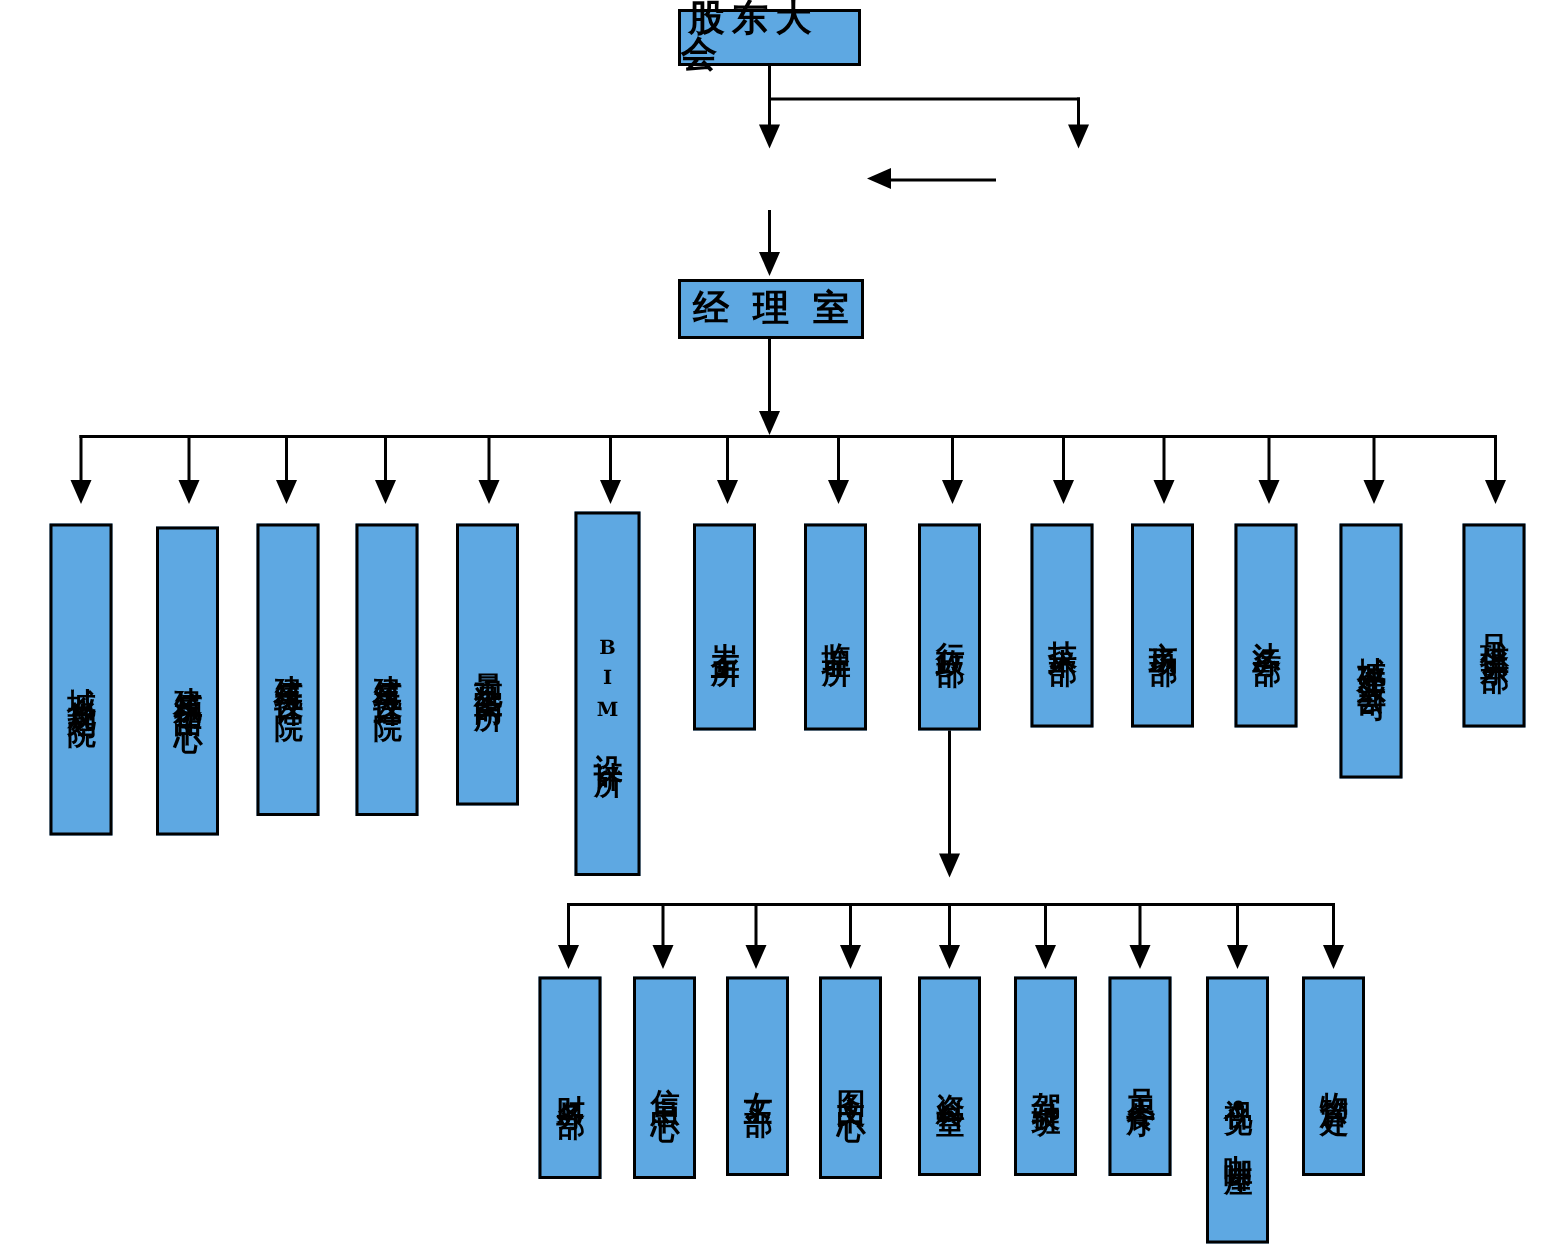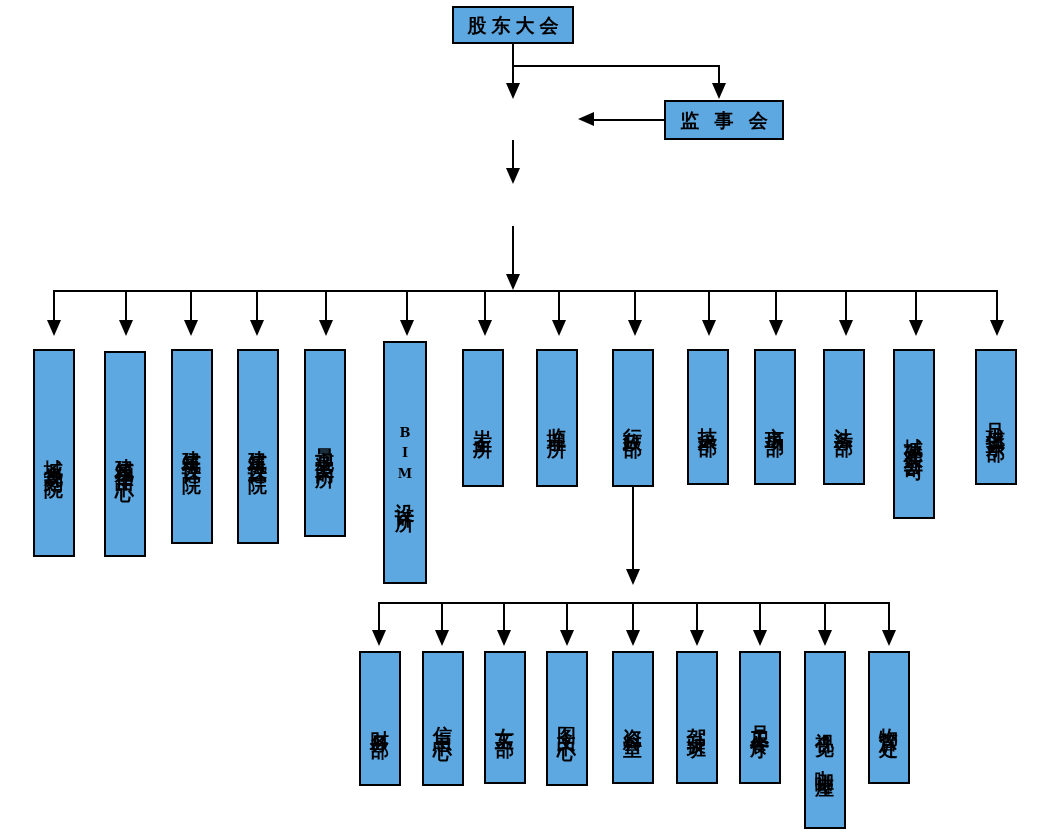--- a/index.html
+++ b/index.html
@@ -25,24 +25,24 @@
     background: #5EA8E2;
     border: 2px solid #000000;
     display: flex;
     align-items: center;
     justify-content: center;
     color: #000000;
     font-weight: bold;
     line-height: 1.0;
   }
   .node.horiz {
-    font-size: 19px;
+    font-size: 24px;
     letter-spacing: 5px;
     text-indent: 5px;
-    font-family: Liberation Sans, sans-serif;
+    font-family: Liberation Serif, serif;
   }
   .node.vert {
     font-size: 19px;
     font-family: "DejaVu Serif", "Liberation Serif", serif;
     writing-mode: vertical-rl;
     text-orientation: upright;
     letter-spacing: 5px;
     padding-top: 5px;
     align-items: center;
     justify-content: center;
@@ -98,30 +98,30 @@
 
   <div class="hline" style="left:512px; top:65px; width:208px;"></div>
 
   <div class="vline" style="left:512px; top:65px; height:19px;"></div>
   <div class="arrow-down" style="left:506px; top:83px;"></div>
 
   <div class="vline" style="left:718px; top:65px; height:19px;"></div>
   <div class="arrow-down" style="left:712px; top:83px;"></div>
 
 
-  <div class="node horiz" style="left:664px; top:100px; width:120px; height:40px;">
-    <span class="txt">监 事 会</span>
-  </div>
 
   <div class="hline" style="left:594px; top:119px; width:70px;"></div>
   <div class="arrow-left" style="left:578px; top:112px;"></div>
 
   <div class="vline" style="left:512px; top:140px; height:30px;"></div>
   <div class="arrow-down" style="left:506px; top:168px;"></div>
 
+  <div class="node horiz" style="left:452px; top:186px; width:124px; height:40px;">
+    <span class="txt">经 理 室</span>
+  </div>
 
   <div class="vline" style="left:512px; top:226px; height:50px;"></div>
   <div class="arrow-down" style="left:506px; top:274px;"></div>
 
   <div class="hline" style="left:53px; top:290px; width:943px;"></div>
 
   <div class="vline" style="left:53px; top:290px; height:32px;"></div>
   <div class="arrow-down" style="left:47px; top:320px;"></div>
 
   <div class="vline" style="left:125px; top:290px; height:32px;"></div>

